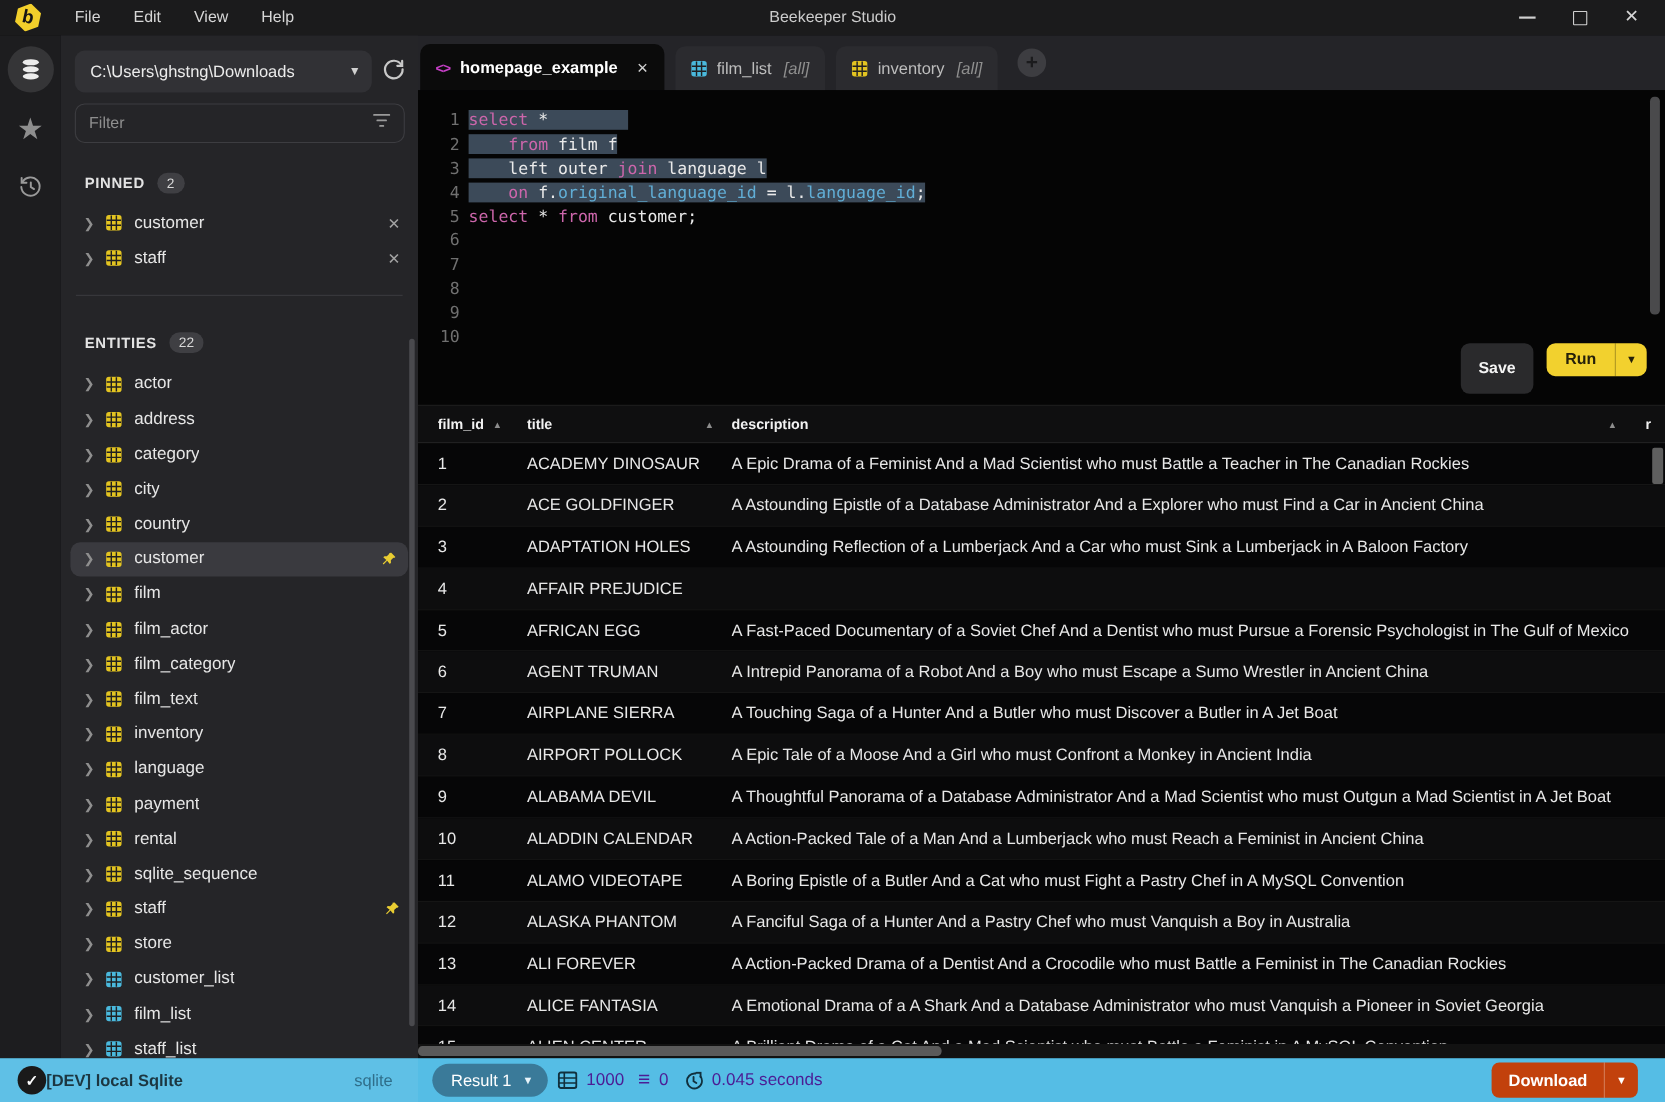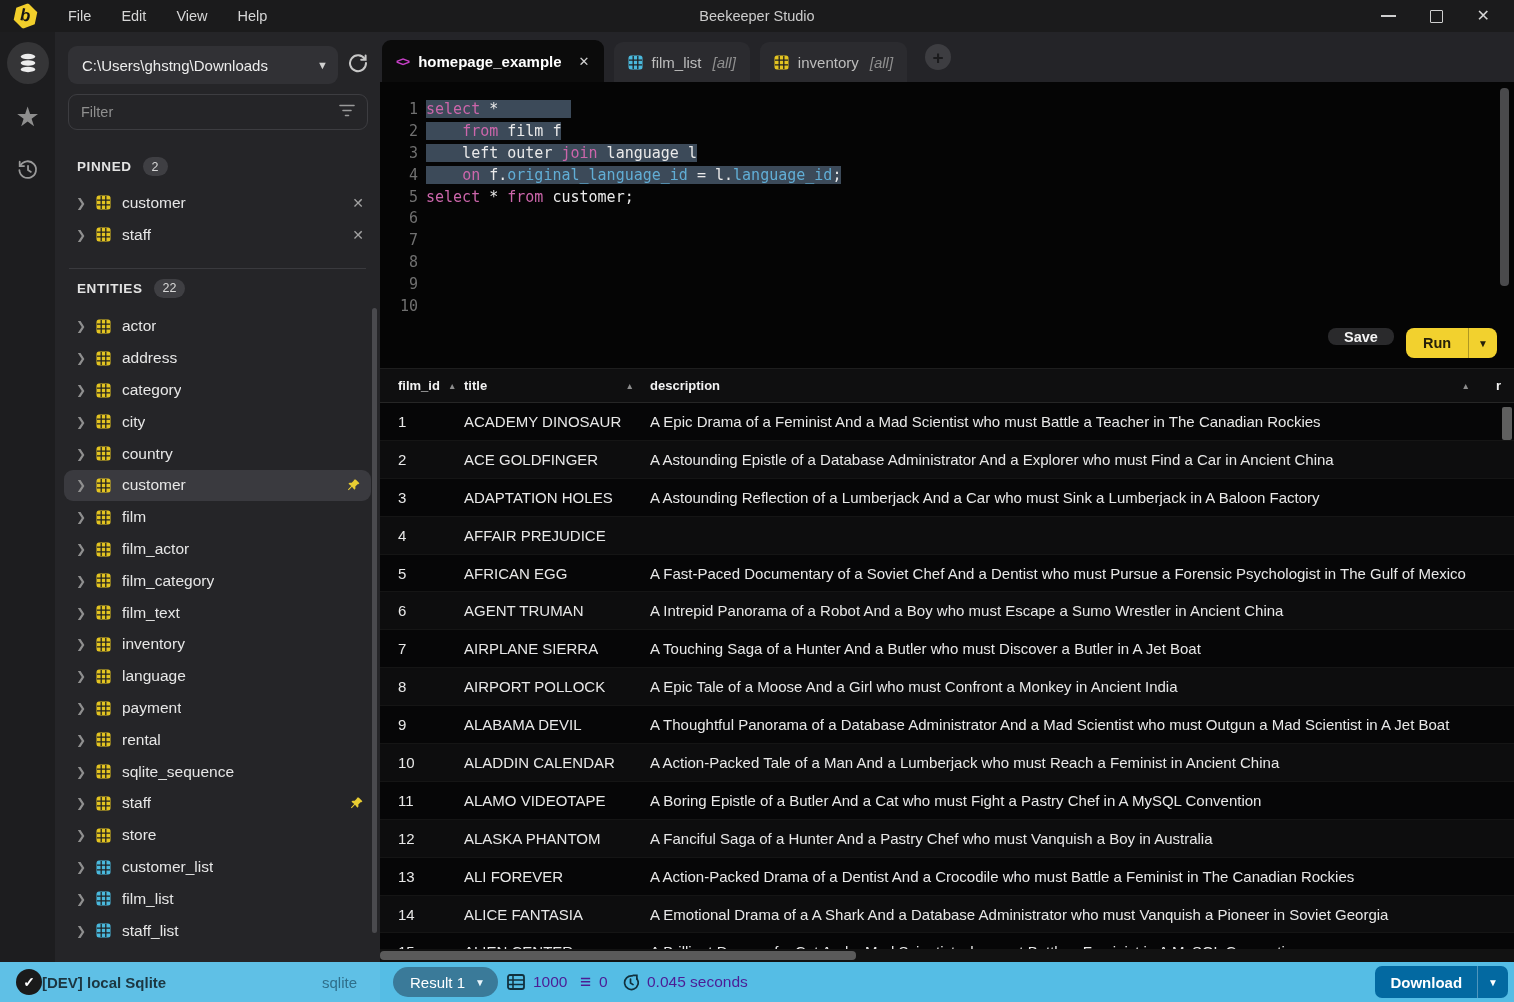--- a/index.html
+++ b/index.html
@@ -35,21 +35,21 @@
                padding:0 10px 0 14px;font-size:15px;color:#ececec;overflow:hidden;}
   .conn-text{white-space:nowrap;overflow:hidden;flex:1;}
   .conn-caret{color:#d0d0d0;font-size:11px;margin-left:4px;}
   .filter-row{margin:10px 12px 0 13px;border:1px solid #3d3d41;border-radius:9px;height:36px;
               display:flex;align-items:center;padding:0 12px;}
   .filter-input{background:transparent;border:none;outline:none;color:#dedede;font-size:14.5px;flex:1;font-family:inherit;}
   .filter-input::placeholder{color:#8f8f8f;}
   .section-header{display:flex;align-items:center;gap:11px;padding-left:22px;font-weight:bold;
                   font-size:13.5px;letter-spacing:.6px;color:#e3e3e3;}
   .sh-pinned{margin-top:27px;}
-  .sh-entities{margin-top:10px;align-items:center;}
+  .sh-entities{margin-top:33px;align-items:center;}
   .badge{background:#3f3f43;border-radius:11px;padding:2.5px 9px;font-size:12.5px;color:#d8d8d8;font-weight:normal;letter-spacing:0;}
   .pin-list{margin-top:11px;}
   .divider{height:1px;background:#3a3a3e;margin:17px 14px 0 14px;}
   .entity-list{margin-top:13px;flex:1;overflow:hidden;}
   .tree-item{height:31.8px;display:flex;align-items:center;padding:0 16px 0 21px;font-size:15.5px;color:#e6e6e6;}
   .tree-item.selected{background:#3a3a3f;border-radius:9px;margin:0 9px;padding:0 10px 0 12px;}
   .chev{color:#8f8f8f;font-size:12px;width:20px;flex:none;}
   .titem-icon{margin-right:11px;display:flex;flex:none;}
   .titem-label{white-space:nowrap;overflow:hidden;}
   .close-x{margin-left:auto;color:#a2a2a2;font-size:14px;}
@@ -73,35 +73,35 @@
   .editor{height:286px;position:relative;background:#050505;display:flex;flex:none;}
   .gutter{width:38px;padding-top:17px;text-align:right;color:#707070;
           font-family:"DejaVu Sans Mono",monospace;font-size:15px;line-height:21.9px;flex:none;}
   .code{padding-top:17px;padding-left:8px;font-family:"DejaVu Sans Mono",monospace;font-size:15px;
         line-height:21.9px;white-space:pre;flex:1;}
   .code-line{height:21.9px;}
   .selspan{background:#3c4a59;}
   .kw{color:#cc66ab;} .prop{color:#61aed6;} .pl{color:#eaeaea;}
   .editor-scroll{position:absolute;right:5px;top:6px;width:9px;height:198px;background:#4a4a4c;border-radius:4px;}
   .editor-buttons{position:absolute;right:17px;bottom:10px;display:flex;gap:12px;}
-  .save-btn{background:#2a2a2c;border-radius:8px;height:17px;padding:0 16px;color:#f4f4f4;font-size:14.5px;
+  .save-btn{background:#2a2a2c;border-radius:8px;height:46px;padding:0 16px;color:#f4f4f4;font-size:14.5px;
             font-weight:bold;display:flex;align-items:center;}
   .run-btn{background:#f2d12e;border-radius:8px;height:30px;display:flex;align-items:center;color:#25200a;
            font-weight:bold;font-size:14.5px;}
   .run-main{padding:0 17px;}
   .run-caret{border-left:1px solid rgba(0,0,0,.28);padding:0 9px;font-size:10px;align-self:stretch;display:flex;align-items:center;}
 
   
   .results{flex:1;position:relative;background:#050505;border-top:1px solid #1e1e1e;overflow:hidden;min-height:0;}
   .rheader{height:34px;display:flex;align-items:center;background:#0f0f10;border-bottom:1px solid #262626;
            font-size:13px;font-weight:bold;color:#f2f2f2;}
   .hcell{display:flex;align-items:center;}
   .sort{color:#8d8d8d;font-size:8.5px;}
   .c0{width:84px;padding-left:18px;flex:none;}
-  .c1{width:186px;flex:none;}
+  .c1{width:186px;flex:none;margin-left:15px;}
   .c2{flex:1;padding-right:8px;min-width:0;}
   .c3{width:18px;flex:none;overflow:hidden;white-space:nowrap;}
   .c0 .sort{margin-left:8px;} .c1 .sort{margin-left:auto;margin-right:16px;} .c2 .sort{margin-left:auto;margin-right:18px;}
   .rows{position:absolute;top:34px;left:0;right:0;bottom:13px;overflow:hidden;}
   .row{height:37.9px;display:flex;align-items:center;border-bottom:1px solid #151515;font-size:15px;background:#060607;}
   .row:nth-child(even){background:#0d0d0e;}
   .cell{white-space:nowrap;overflow:hidden;}
   .cell-desc{padding-right:30px;}
   .hscroll{position:absolute;left:0;right:0;bottom:0;height:13px;background:#121212;}
   .hthumb{position:absolute;left:0;top:2px;height:9px;width:476px;background:#5a5a5a;border-radius:4px;}
@@ -114,21 +114,21 @@
   .check{width:26px;height:26px;border-radius:50%;background:#0c0c0c;color:#fff;display:flex;align-items:center;
          justify-content:center;font-size:14px;margin-left:16px;flex:none;font-weight:bold;}
   .conn-label{font-weight:bold;color:#0e2a36;}
   .db-type{position:absolute;left:322px;color:#2f6e8a;}
   .result-pill{position:absolute;left:393px;height:30px;padding:0 13px 0 17px;border-radius:16px;background:#3a7a99;
                color:#fff;display:flex;align-items:center;gap:10px;font-size:15px;}
   .pill-caret{font-size:10px;color:#e8f4fa;}
   .stat{position:absolute;display:flex;align-items:center;gap:8px;color:#4c1d95;font-size:15.5px;}
   .stat-rows{left:507px;} .stat-affected{left:580px;} .stat-time{left:622px;}
   .lines-ic{font-size:19px;font-weight:bold;}
-  .download-btn{position:absolute;right:6px;height:32px;border-radius:7px;background:#0369a1;color:#fff;
+  .download-btn{position:absolute;right:25px;height:32px;border-radius:7px;background:#c2410c;color:#fff;
                 display:flex;align-items:center;font-size:15px;font-weight:bold;}
   .dl-main{padding:0 15px;}
   .dl-caret{border-left:1px solid rgba(255,255,255,.3);padding:0 10px;font-size:10px;align-self:stretch;display:flex;align-items:center;font-weight:normal;}
 </style>
 </head>
 <body>
 
 <div class="app">
 
   <header class="titlebar">

